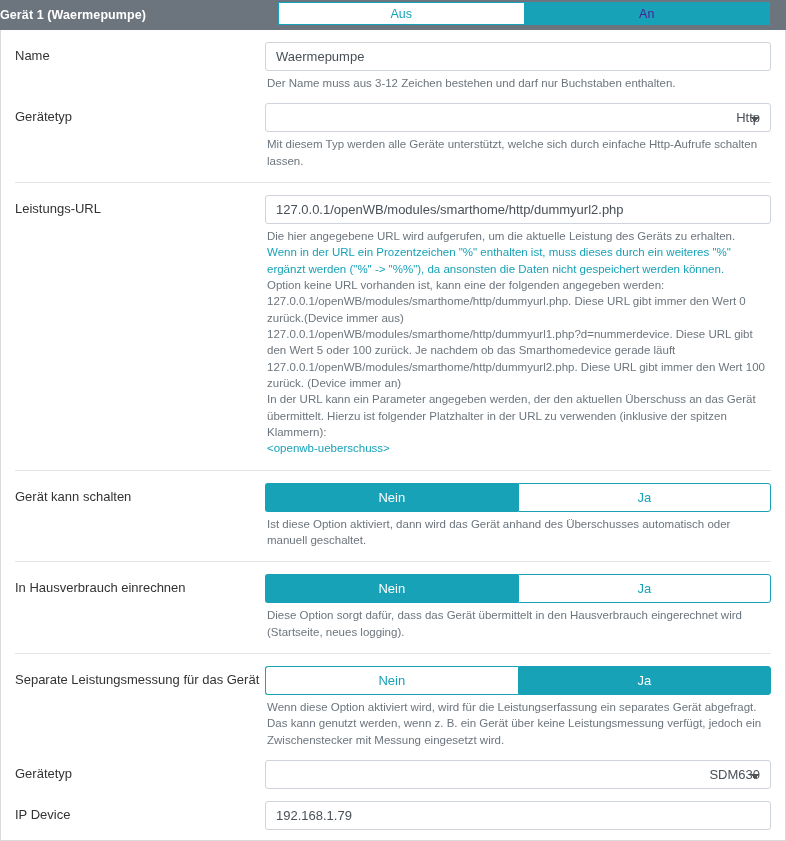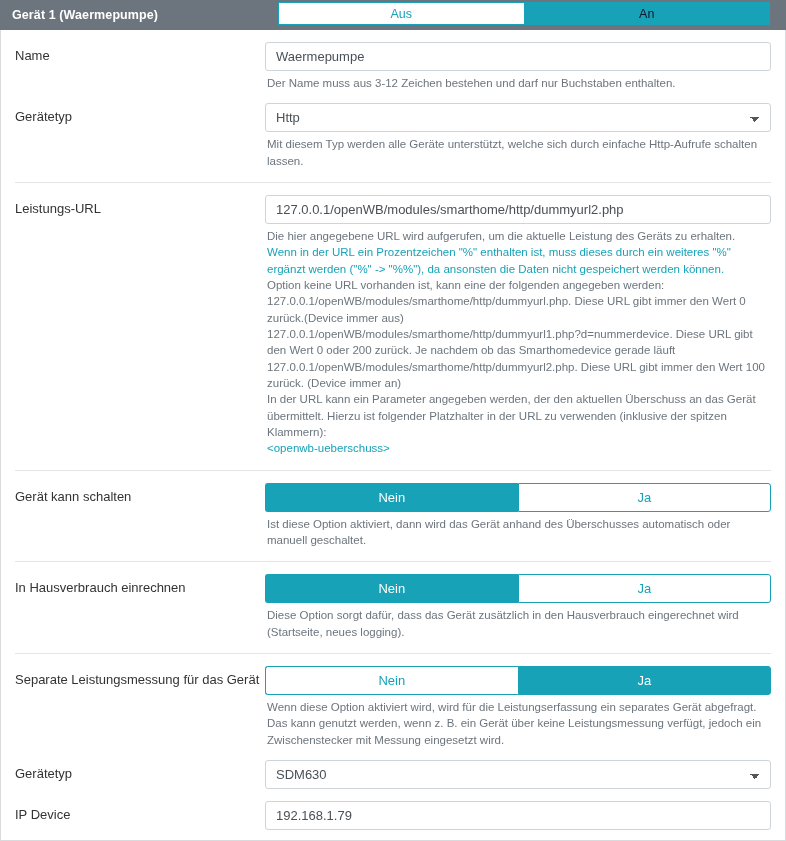--- a/index.html
+++ b/index.html
@@ -24,21 +24,21 @@
     align-items: stretch;
     background: #6c757d;
     color: #ffffff;
     height: 30px;
     width: 786px;
   }
   .panel-header .title {
     flex: 0 0 278px;
     display: flex;
     align-items: center;
-    padding-left: 12px;
+    padding-left: 0;
     font-size: 12.5px;
     font-weight: bold;
     color: #ffffff;
     letter-spacing: 0.1px;
   }
   .header-toggle {
     flex: 1;
     display: flex;
     padding: 2px 16px 5px 0;
   }
@@ -51,21 +51,21 @@
     border: 1px solid #17a2b8;
     cursor: pointer;
   }
   .header-toggle .seg.off {
     background: #ffffff;
     color: #17a2b8;
     border-right: none;
   }
   .header-toggle .seg.on {
     background: #17a2b8;
-    color: #0f172a;
+    color: #4c1d95;
   }
   
   .body-frame {
     border: 1px solid #d9dadb;
     border-top: none;
     height: 811px;
     padding: 0 14px;
     overflow: hidden;
   }
   .row {
@@ -94,20 +94,21 @@
     font-family: "Liberation Sans", sans-serif;
     background: #ffffff;
   }
   select.sel {
     -webkit-appearance: none;
     appearance: none;
     background-image: linear-gradient(45deg, transparent 50%, #555 50%), linear-gradient(135deg, #555 50%, transparent 50%);
     background-position: calc(100% - 15px) 13px, calc(100% - 10px) 13px;
     background-size: 5px 5px, 5px 5px;
     background-repeat: no-repeat;
+    text-align: right;
   }
   .help {
     font-size: 11.5px;
     color: #6c757d;
     line-height: 1.42;
     padding: 4px 2px 0 2px;
   }
   .help .teal { color: #17a2b8; }
   .help .link { color: #17a2b8; }
   .toggle {
@@ -171,21 +172,21 @@
 
     <div class="row">
       <div class="label">Leistungs-URL</div>
       <div class="field">
         <input class="txt" type="text" value="127.0.0.1/openWB/modules/smarthome/http/dummyurl2.php" style="">
         <div class="help">
           <div>Die hier angegebene URL wird aufgerufen, um die aktuelle Leistung des Geräts zu erhalten.</div>
           <div class="teal">Wenn in der URL ein Prozentzeichen "%" enthalten ist, muss dieses durch ein weiteres "%" ergänzt werden ("%" -&gt; "%%"), da ansonsten die Daten nicht gespeichert werden können.</div>
           <div>Option keine URL vorhanden ist, kann eine der folgenden angegeben werden:</div>
           <div>127.0.0.1/openWB/modules/smarthome/http/dummyurl.php. Diese URL gibt immer den Wert 0 zurück.(Device immer aus)</div>
-          <div>127.0.0.1/openWB/modules/smarthome/http/dummyurl1.php?d=nummerdevice. Diese URL gibt den Wert 0 oder 200 zurück. Je nachdem ob das Smarthomedevice gerade läuft</div>
+          <div>127.0.0.1/openWB/modules/smarthome/http/dummyurl1.php?d=nummerdevice. Diese URL gibt den Wert 5 oder 100 zurück. Je nachdem ob das Smarthomedevice gerade läuft</div>
           <div>127.0.0.1/openWB/modules/smarthome/http/dummyurl2.php. Diese URL gibt immer den Wert 100 zurück. (Device immer an)</div>
           <div>In der URL kann ein Parameter angegeben werden, der den aktuellen Überschuss an das Gerät übermittelt. Hierzu ist folgender Platzhalter in der URL zu verwenden (inklusive der spitzen Klammern):</div>
           <div class="link">&lt;openwb-ueberschuss&gt;</div>
         </div>
       </div>
     </div>
 
     <hr class="divider">
 
     <div class="row">
@@ -201,21 +202,21 @@
 
     <hr class="divider">
 
     <div class="row">
       <div class="label">In Hausverbrauch einrechnen</div>
       <div class="field">
         <div class="toggle">
           <div class="seg sel-on">Nein</div>
           <div class="seg sel-off">Ja</div>
         </div>
-        <div class="help">Diese Option sorgt dafür, dass das Gerät zusätzlich in den Hausverbrauch eingerechnet wird (Startseite, neues logging).</div>
+        <div class="help">Diese Option sorgt dafür, dass das Gerät übermittelt in den Hausverbrauch eingerechnet wird (Startseite, neues logging).</div>
       </div>
     </div>
 
     <hr class="divider">
 
     <div class="row">
       <div class="label">Separate Leistungsmessung für das Gerät</div>
       <div class="field">
         <div class="toggle">
           <div class="seg sel-off">Nein</div>

